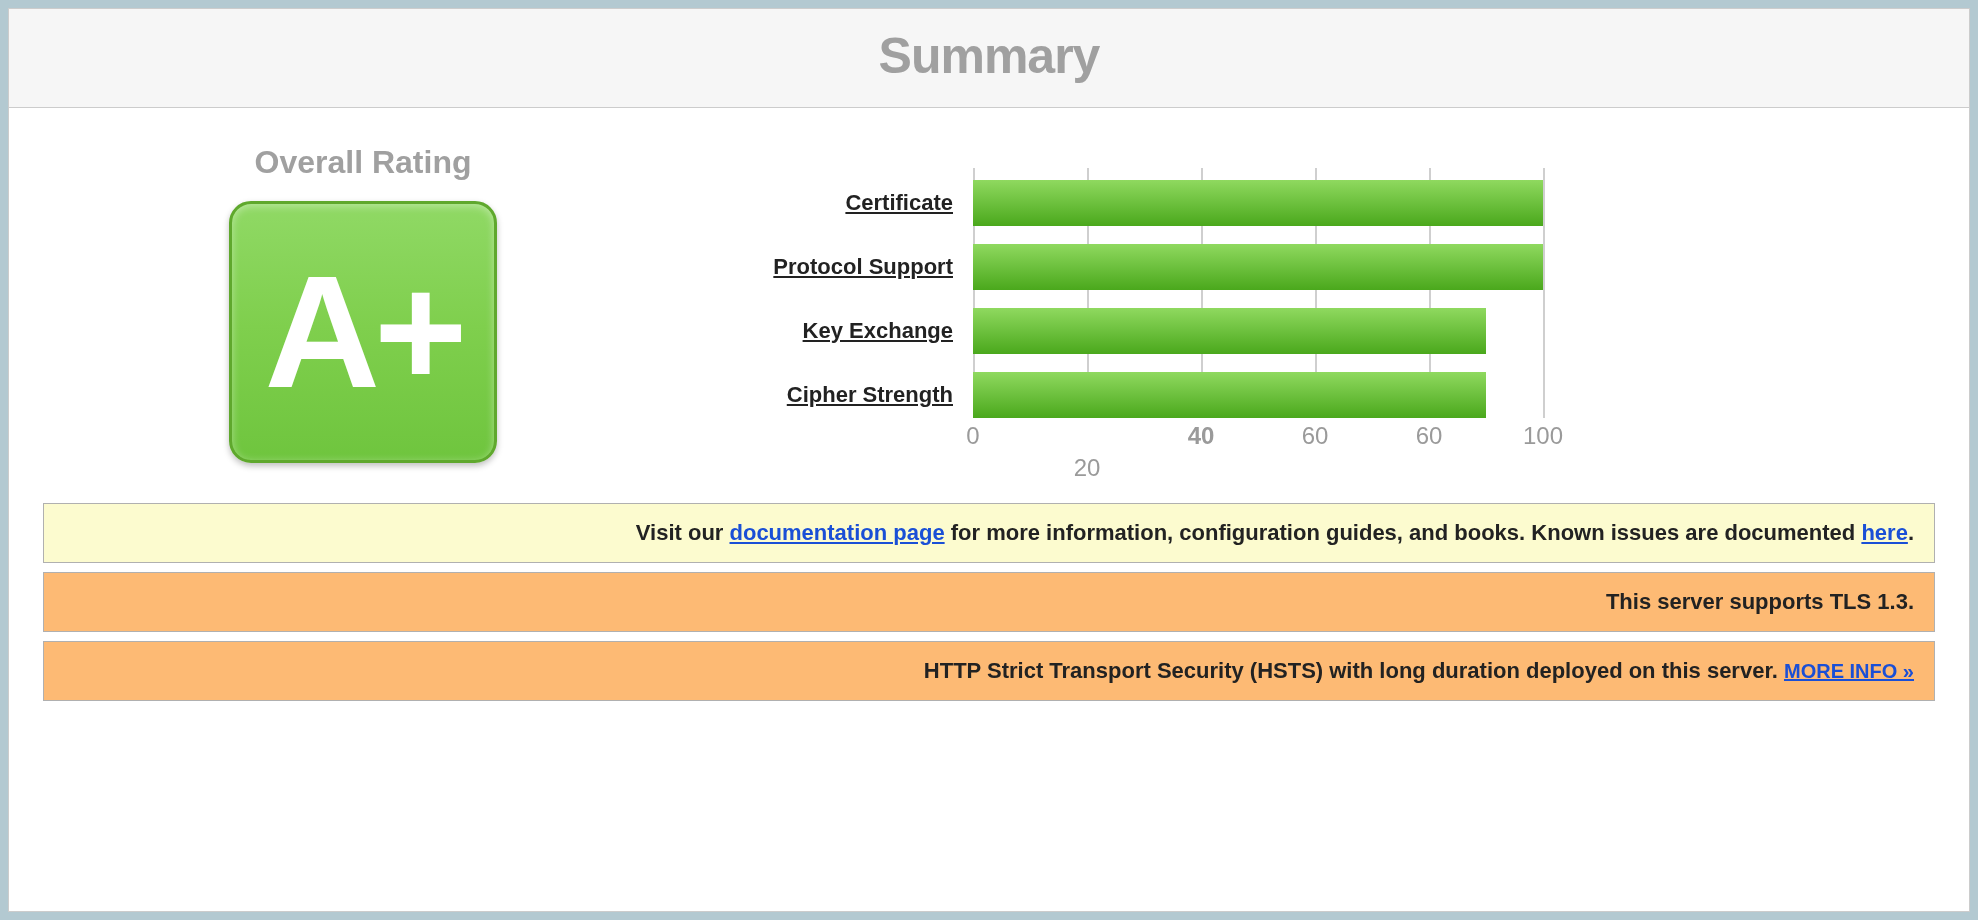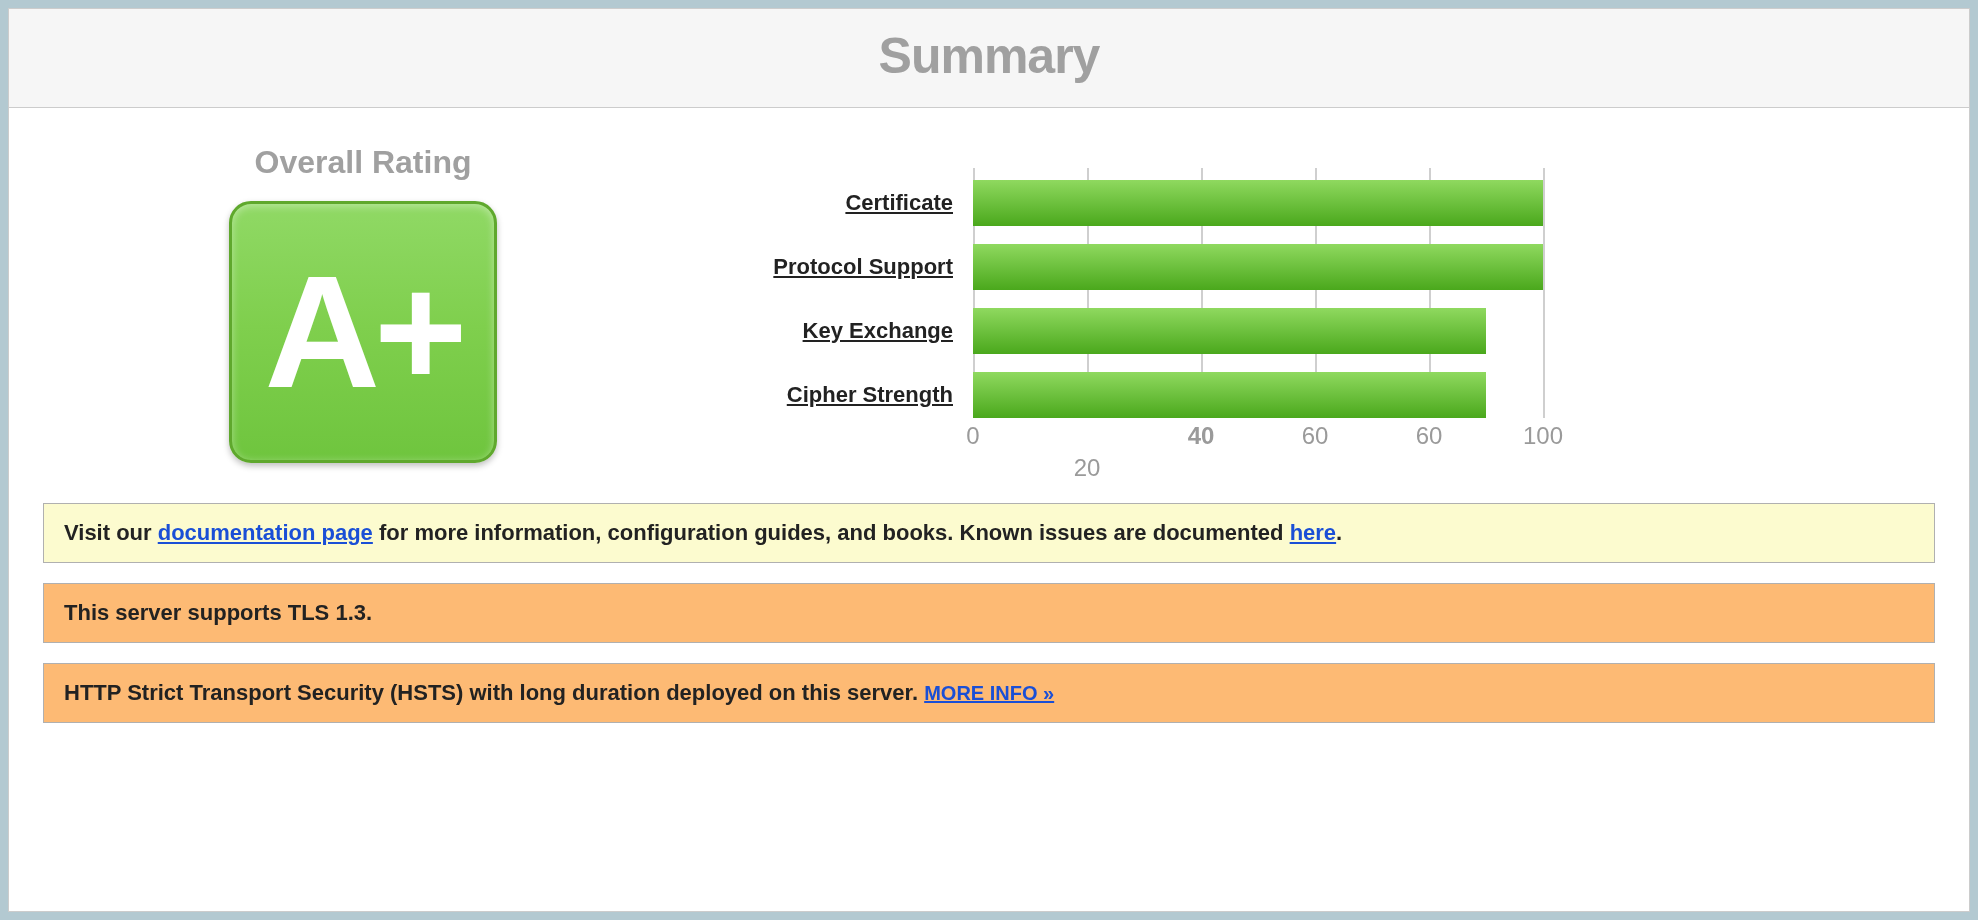--- a/index.html
+++ b/index.html
@@ -137,25 +137,25 @@
   .tick {
     position: absolute;
     top: 0;
     transform: translateX(-50%);
     font-size: 24px;
     color: #9a9a9a;
   }
   .info-box {
     border: 1px solid #b0b0b0;
     padding: 16px 20px;
-    text-align: left;
+    text-align: right;
     font-size: 22px;
     font-weight: bold;
     color: #222;
-    margin-bottom: 20px;
+    margin-bottom: 9px;
   }
   .info-yellow { background: #fcfbcf; }
   .info-green  { background: #fdba74; }
   a.inline-link {
     color: #1a4fd6;
     text-decoration: underline;
   }
   a.inline-link.more {
     font-size: 20px;
   }

